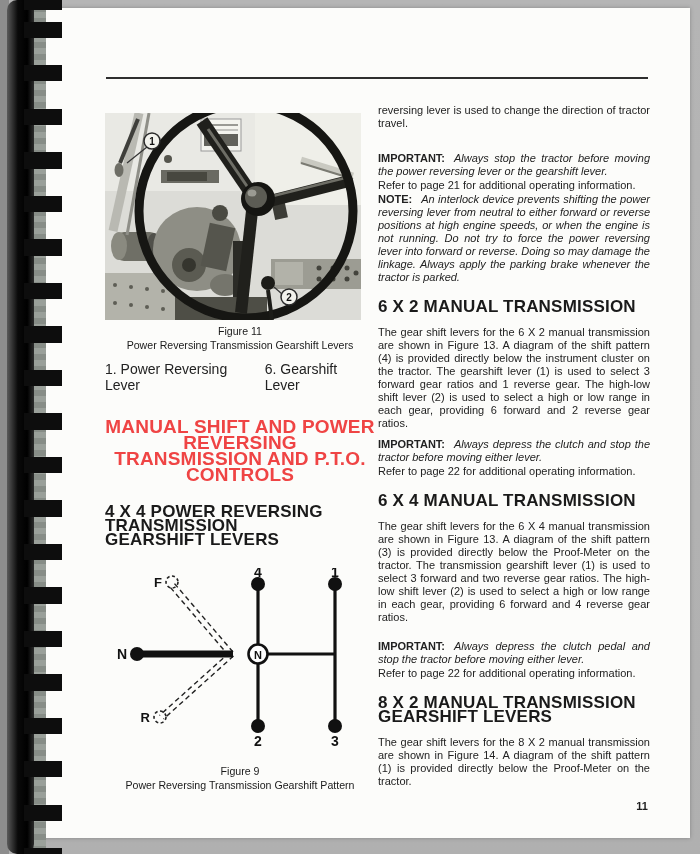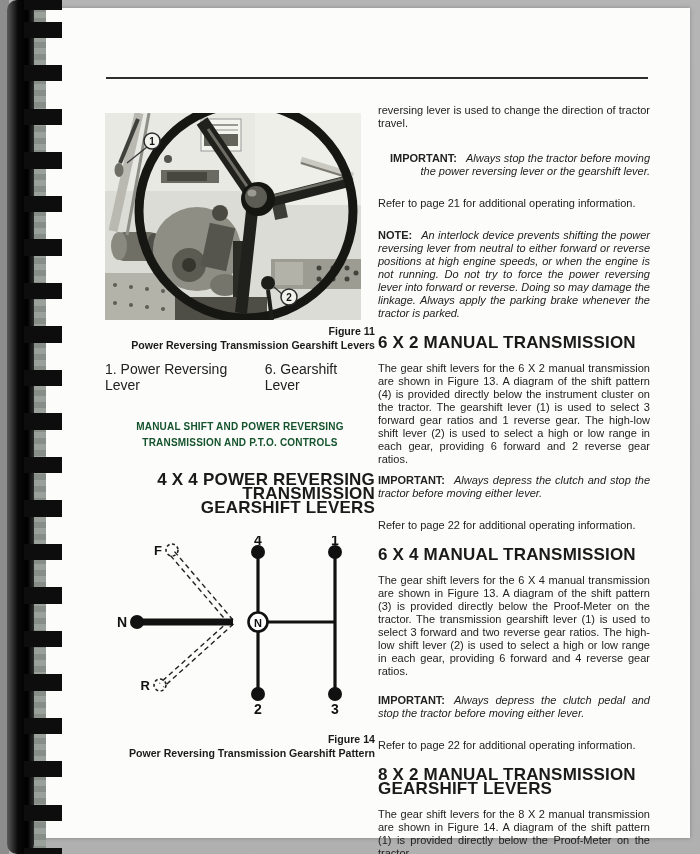--- a/index.html
+++ b/index.html
@@ -33,32 +33,32 @@
                 background-position:0 22px; }
 
   
   .col-left  { position:absolute; left:67px;  top:105px; width:270px; }
   .col-right { position:absolute; left:340px; top:96px;  width:272px; }
 
   .body-text { font-size:11px; line-height:13px; text-align:justify; color:#222; }
   .i { font-style:italic; }
   .lbl { font-weight:bold; padding-right:9px; }
   .heading { font-weight:bold; font-size:17px; letter-spacing:.2px; line-height:14px; color:#1a1a1a; }
-  .caption { text-align:right; font-weight:bold; font-size:10.6px; line-height:13.5px; color:#1a1a1a; }
-  .main-heading { text-align:center; font-weight:bold; font-size:10px; line-height:16px; letter-spacing:.2px; color:#14532d; }
+  .caption { text-align:center; font-weight:normal; font-size:10.6px; line-height:13.5px; color:#1a1a1a; }
+  .main-heading { text-align:center; font-weight:bold; font-size:19px; line-height:16px; letter-spacing:.2px; color:#ef4444; }
 
   .legend-row { display:flex; justify-content:space-between; font-size:14px; color:#222; margin-top:9px; }
 
   .photo-wrap { width:256px; height:207px; overflow:hidden; background:#dcdcd7; }
 
   .page-number { text-align:right; font-weight:bold; font-size:11px; padding-right:2px; }
 
   .mt5{margin-top:5px;} .mt12{margin-top:12px;} .mt13{margin-top:13px;}
-  .mt14{margin-top:8px;} .mt16{margin-top:16px;} .mt17{margin-top:19px;} .mt20{margin-top:20px;}
-  .mt22{margin-top:22px;text-align:right;} .mt26{margin-top:26px;}
+  .mt14{margin-top:8px;} .mt16{margin-top:16px;} .mt17{margin-top:1px;} .mt20{margin-top:20px;}
+  .mt22{margin-top:22px;} .mt26{margin-top:26px;}
 </style>
 </head>
 <body>
 
 <div class="scan-bg"></div>
 
 <div class="page">
   <div class="rule"></div>
 
   <div class="col-left">
@@ -216,21 +216,21 @@
         <circle cx="153" cy="86" r="9.5" fill="#fff" stroke="#111" stroke-width="2.6"></circle>
         <text x="153" y="90.5" font-size="11" font-weight="bold" text-anchor="middle" fill="#111">N</text>
         <text x="153" y="9" font-size="14" font-weight="bold" text-anchor="middle" fill="#111">4</text>
         <text x="230" y="9" font-size="14" font-weight="bold" text-anchor="middle" fill="#111">1</text>
         <text x="153" y="178" font-size="14" font-weight="bold" text-anchor="middle" fill="#111">2</text>
         <text x="230" y="178" font-size="14" font-weight="bold" text-anchor="middle" fill="#111">3</text>
       </g>
     </svg>
 
     <div class="caption mt5">
-      <div>Figure 14</div>
+      <div>Figure 9</div>
       <div>Power Reversing Transmission Gearshift Pattern</div>
     </div>
   </div>
 
   <div class="col-right">
     <p class="body-text">reversing lever is used to change the direction of tractor travel.</p>
 
     <p class="body-text mt22"><span class="lbl">IMPORTANT:</span><span class="i">Always stop the tractor before moving the power reversing lever or the gearshift lever.</span></p>
 
     <p class="body-text mt17">Refer to page 21 for additional operating information.</p>

